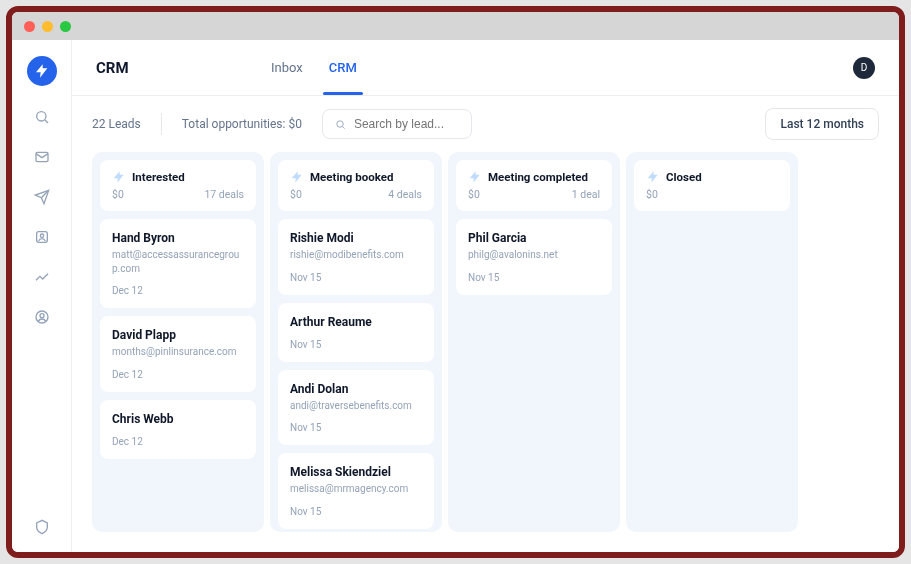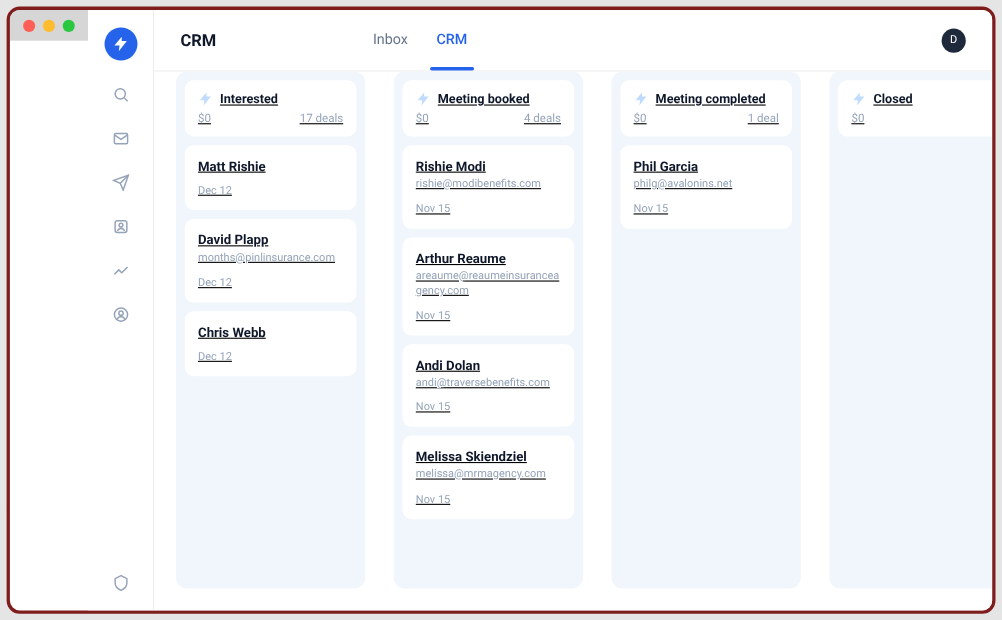--- a/index.html
+++ b/index.html
@@ -1,17 +1,17 @@
 <!DOCTYPE html>
 <html><head>
 <meta charset="utf-8">
 <style>
 * { margin: 0; padding: 0; box-sizing: border-box; }
 body { font-family: -apple-system, BlinkMacSystemFont, "Segoe UI", Roboto, sans-serif; background: #e5e5e5; width: 911px; height: 564px; overflow: hidden; }
-.window-frame { background: #fff; border-radius: 12px; margin: 6px; height: 552px; overflow: hidden; border: 3px solid #7f1d1d; display: flex; }
+.window-frame { background: #fff; border-radius: 12px; margin: 6px; height: 552px; overflow: hidden; border: 6px solid #7f1d1d; display: flex; flex-direction: column; }
 .titlebar { height: 28px; background: #d6d6d6; display: flex; align-items: center; padding: 0 12px; gap: 7px; }
 .dot { width: 11px; height: 11px; border-radius: 50%; }
 .dot.r { background: #ff5f57; }
 .dot.y { background: #febc2e; }
 .dot.g { background: #28c840; }
 .app { display: flex; flex: 1; background: #fff; overflow: hidden; }
 .sidebar { width: 60px; display: flex; flex-direction: column; align-items: center; padding-top: 16px; gap: 22px; border-right: 1px solid #eee; }
 .logo { width: 30px; height: 30px; background: #2563eb; border-radius: 50%; display: flex; align-items: center; justify-content: center; color: #fff; font-size: 16px; font-weight: bold; }
 .nav-icon { width: 18px; height: 18px; color: #94a3b8; display: flex; align-items: center; justify-content: center; cursor: pointer; }
 .nav-icon svg { width: 16px; height: 16px; stroke: currentColor; fill: none; stroke-width: 2; }
@@ -29,21 +29,21 @@
 .campaign-header { display: flex; align-items: center; justify-content: space-between; font-weight: 700; font-size: 13px; color: #0f172a; cursor: pointer; }
 .chev { width: 14px; height: 14px; }
 .content { flex: 1; display: flex; flex-direction: column; overflow: hidden; }
 .toolbar { height: 56px; display: flex; align-items: center; padding: 0 20px; gap: 20px; }
 .stat { font-size: 12px; color: #64748b; }
 .divider { width: 1px; height: 22px; background: #e5e7eb; }
 .search-box { display: flex; align-items: center; gap: 8px; border: 1px solid #e5e7eb; border-radius: 8px; padding: 7px 12px; font-size: 12px; color: #94a3b8; width: 150px; }
 .search-box svg { width: 13px; height: 13px; stroke: #94a3b8; fill: none; stroke-width: 2; }
 .search-box input { border: none; outline: none; font-size: 12px; color: #334155; width: 100%; background: transparent; }
 .date-filter { margin-left: auto; border: 1px solid #e5e7eb; border-radius: 8px; padding: 8px 14px; font-size: 12px; color: #334155; font-weight: 500; cursor: pointer; }
-.board { flex: 1; display: flex; gap: 26px; padding: 0 20px 20px; overflow: hidden; text-decoration: underline; }
+.board { flex: 1; display: flex; gap: 6px; padding: 0 20px 20px; overflow: hidden; }
 .column { background: #f1f6fd; border-radius: 10px; width: 172px; flex-shrink: 0; display: flex; flex-direction: column; padding: 8px; gap: 8px; overflow-y: auto; }
 .column::-webkit-scrollbar { display: none; }
 .col-header { background: #fff; border-radius: 8px; padding: 10px 12px; }
 .col-title-row { display: flex; align-items: center; gap: 6px; }
 .col-icon { width: 14px; height: 14px; color: #93c5fd; }
 .col-title { font-weight: 700; font-size: 11.5px; color: #0f172a; }
 .col-sub { display: flex; justify-content: space-between; font-size: 10.5px; color: #94a3b8; margin-top: 4px; }
 .card { background: #fff; border-radius: 8px; padding: 12px; cursor: pointer; }
 .card-name { font-weight: 700; font-size: 12px; color: #0f172a; }
 .card-email { font-size: 10px; color: #94a3b8; margin-top: 3px; word-break: break-all; line-height: 1.35; }
@@ -116,37 +116,51 @@
         <div class="tabs">
           <div class="tab">Inbox</div>
           <div class="tab active">CRM</div>
         </div>
         <div class="avatar">D</div>
       </div>
 
       <div class="body">
 
         <div class="content">
+          <div class="toolbar">
+            <div class="stat">22 Leads</div>
+            <div class="divider"></div>
+            <div class="stat">Total opportunities: $0</div>
+            <div class="search-box">
+              <svg viewBox="0 0 24 24">
+                  <circle cx="11" cy="11" r="7"></circle>
+                  <line x1="21" y1="21" x2="16.5" y2="16.5"></line>
+                </svg>
+              <input type="text" placeholder="Search by lead..." style="">
+            </div>
+            <div class="date-filter">Last 12 months</div>
+          </div>
 
           <div class="board" id="board">
               <div class="column">
                 <div class="col-header">
     <div class="col-title-row">
       <svg class="col-icon" viewBox="0 0 24 24" fill="#bfdbfe">
                       <path d="M13 2 3 14h7l-1 8 11-14h-7l0-6z"></path>
                     </svg>
       <span class="col-title">Interested</span>
     </div>
     <div class="col-sub">
       <span>$0</span>
       <span>17 deals</span>
     </div>
                 </div>
                 <div class="card">
-      <div class="card-name">Matt Rishie</div>
+      <div class="card-name">Hand Byron</div>
+      <div class="card-email">matt@accessassurancegroup.com</div>
       <div class="card-date">Dec 12</div>
                 </div>
                 <div class="card">
       <div class="card-name">David Plapp</div>
       <div class="card-email">months@pinlinsurance.com</div>
       <div class="card-date">Dec 12</div>
                 </div>
                 <div class="card">
       <div class="card-name">Chris Webb</div>
       <div class="card-date">Dec 12</div>
@@ -165,21 +179,20 @@
       <span>4 deals</span>
     </div>
                 </div>
                 <div class="card">
       <div class="card-name">Rishie Modi</div>
       <div class="card-email">rishie@modibenefits.com</div>
       <div class="card-date">Nov 15</div>
                 </div>
                 <div class="card">
       <div class="card-name">Arthur Reaume</div>
-      <div class="card-email">areaume@reaumeinsuranceagency.com</div>
       <div class="card-date">Nov 15</div>
                 </div>
                 <div class="card">
       <div class="card-name">Andi Dolan</div>
       <div class="card-email">andi@traversebenefits.com</div>
       <div class="card-date">Nov 15</div>
                 </div>
                 <div class="card">
       <div class="card-name">Melissa Skiendziel</div>
       <div class="card-email">melissa@mrmagency.com</div>

